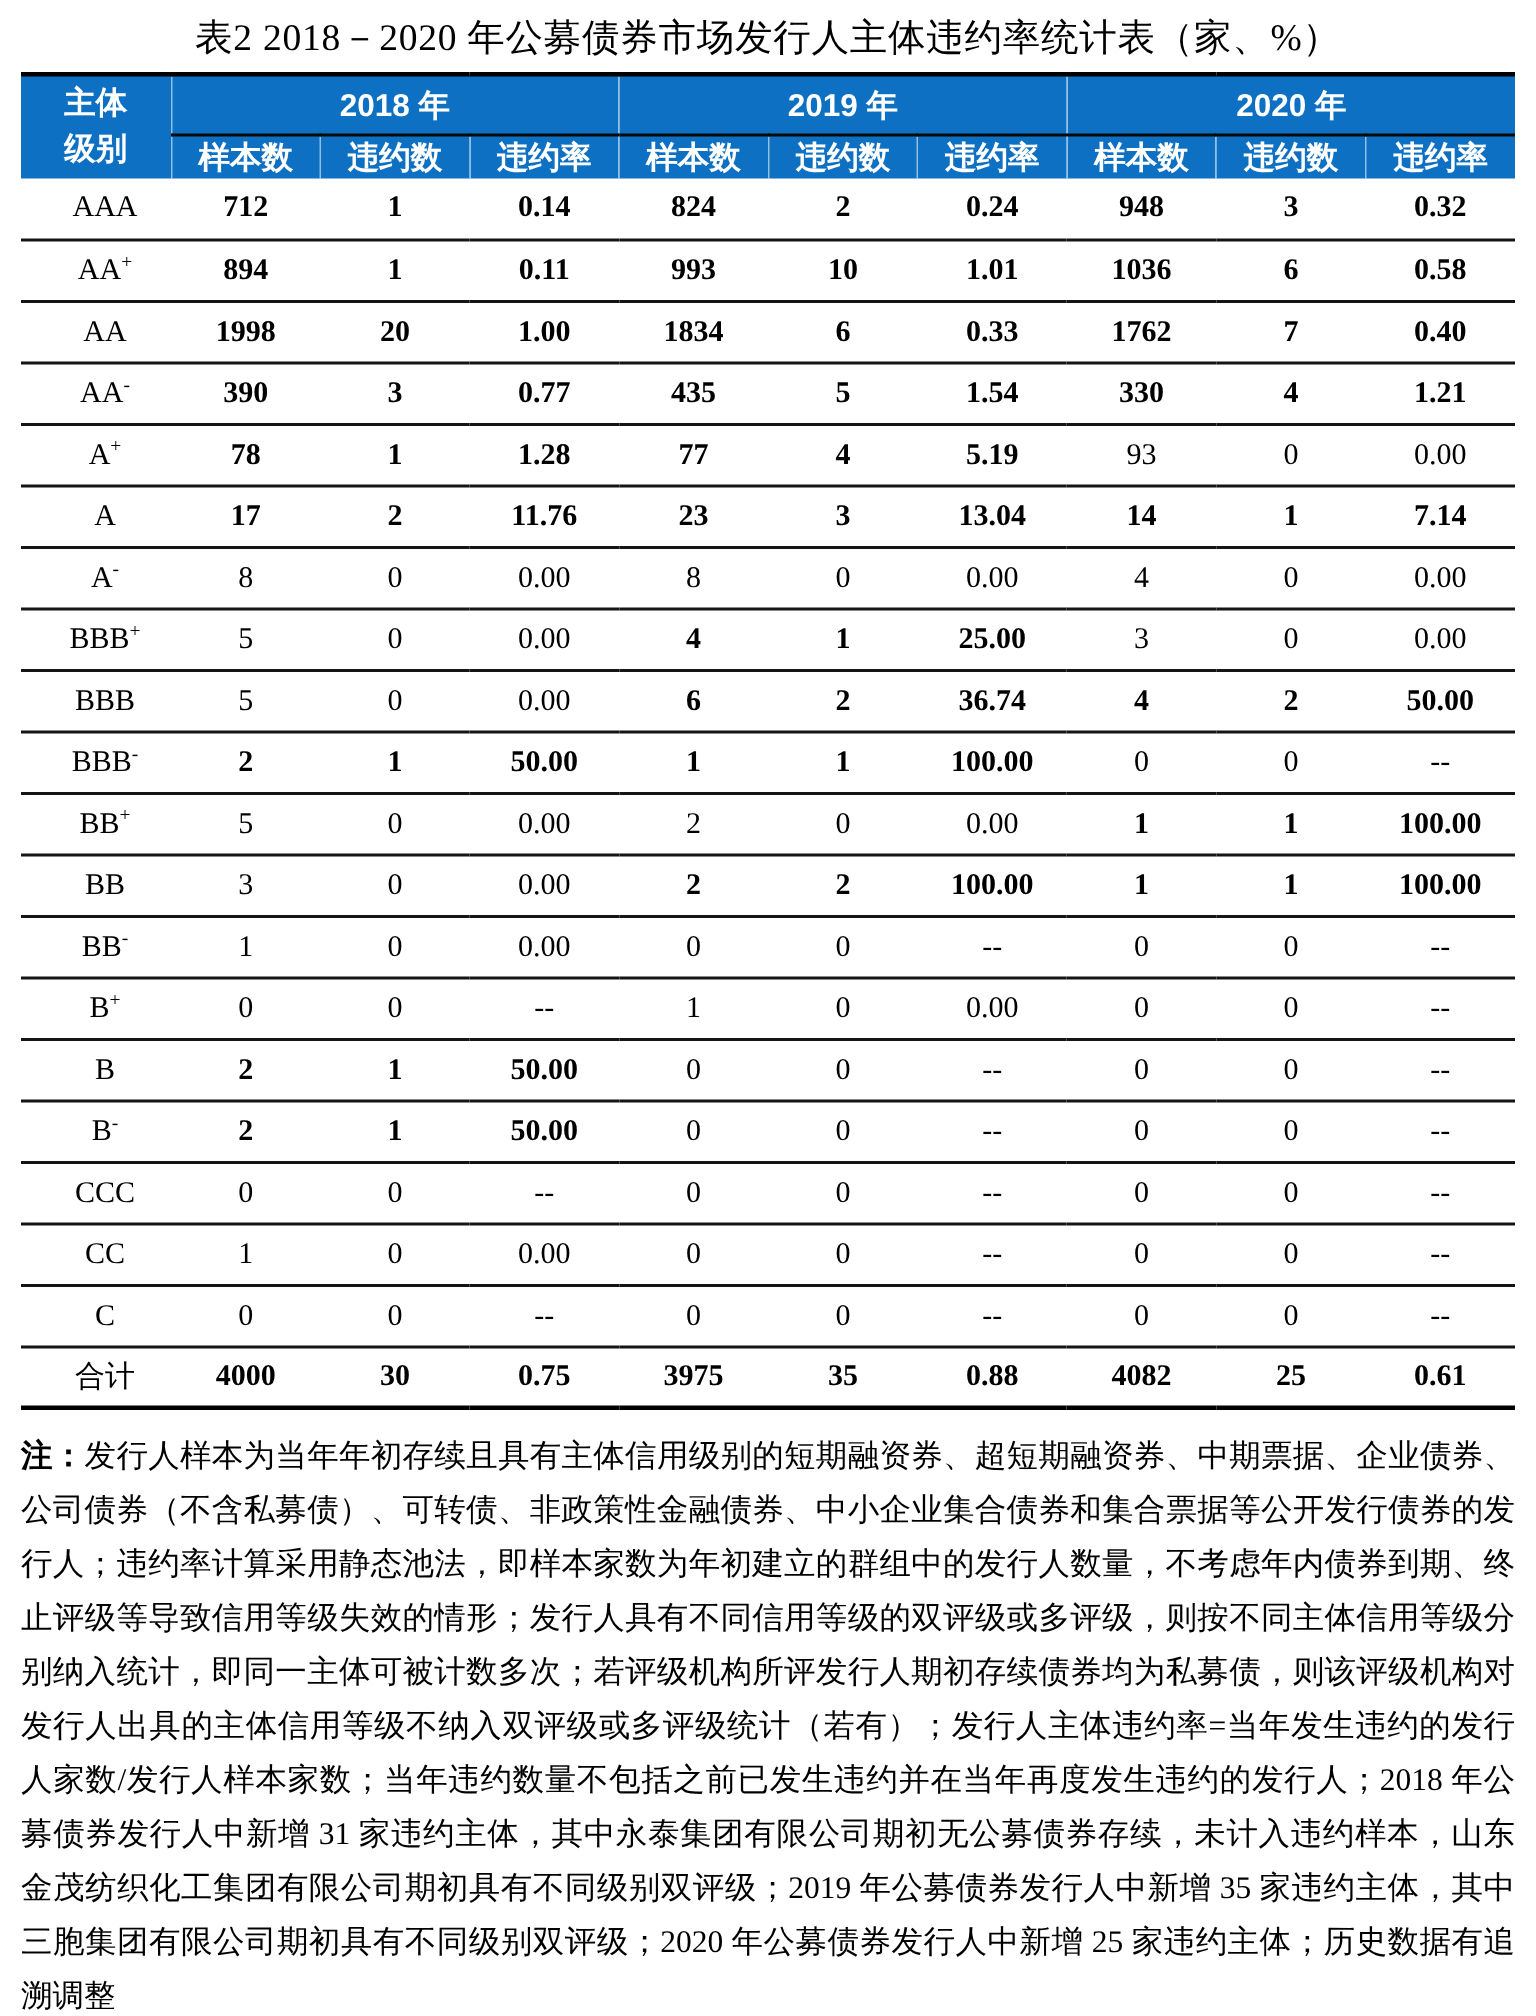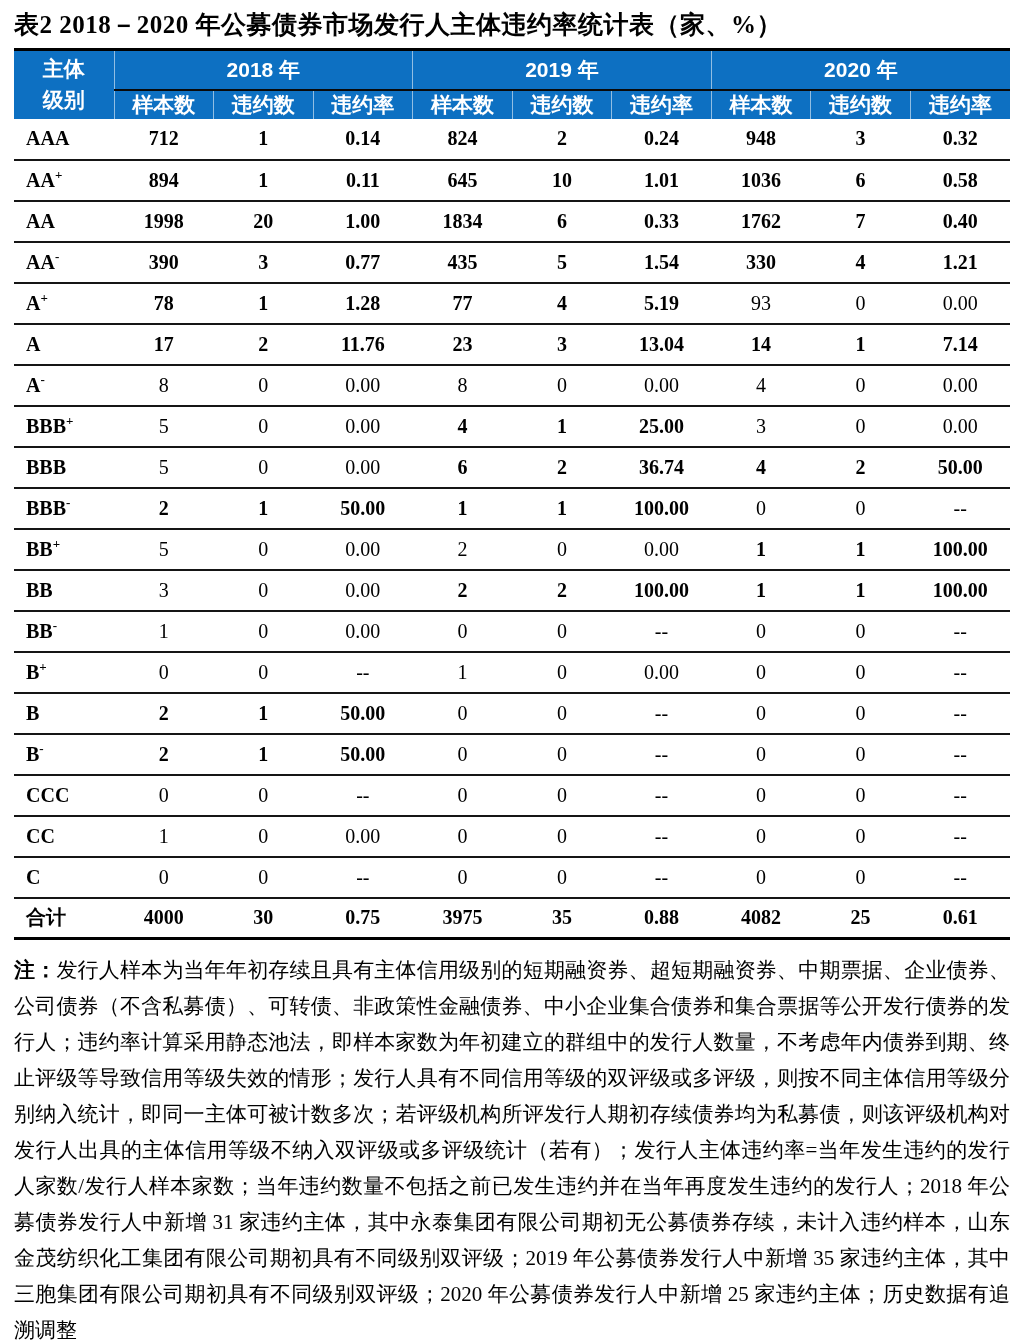--- a/index.html
+++ b/index.html
@@ -6,21 +6,22 @@
   * { box-sizing: border-box; }
   html, body { margin: 0; padding: 0; background: #ffffff; }
   body {
     width: 1024px;
     font-family: "Liberation Serif", "DejaVu Serif", serif;
     color: #000;
   }
   .page { padding: 4px 14px 10px 14px; }
 
   .title {
-    font-weight: bold;
+    text-align: center;
+    font-weight: normal;
     font-size: 25px;
     margin: 4px 0 7px 0;
     letter-spacing: 0.5px;
   }
 
   table.stats {
     width: 996px;
     table-layout: fixed;
     border-collapse: collapse;
     border-top: 3px solid #000;
@@ -44,21 +45,21 @@
 
   tbody td {
     height: 41px;
     border-bottom: 2px solid var(--line-dark);
     text-align: center;
     font-size: 20px;
     padding: 0;
     font-family: "Liberation Serif", "DejaVu Serif", serif;
   }
   tbody tr:last-child td { border-bottom: none; }
-  td.label { text-align: left; padding-left: 12px; font-weight: bold; }
+  td.label { text-align: center; padding-left: 12px; font-weight: normal; }
   td.num.bold { font-weight: bold; }
   td.label sup { font-size: 13px; line-height: 0; }
 
   .notes {
     width: 996px;
     margin: 12px 0 0 0;
     font-size: 21px;
     line-height: 36px;
     text-align: justify;
   }
@@ -122,21 +123,21 @@
           <td class="num bold">0.24</td>
           <td class="num bold">948</td>
           <td class="num bold">3</td>
           <td class="num bold">0.32</td>
         </tr>
         <tr>
           <td class="label">AA<sup>+</sup></td>
           <td class="num bold">894</td>
           <td class="num bold">1</td>
           <td class="num bold">0.11</td>
-          <td class="num bold">645</td>
+          <td class="num bold">993</td>
           <td class="num bold">10</td>
           <td class="num bold">1.01</td>
           <td class="num bold">1036</td>
           <td class="num bold">6</td>
           <td class="num bold">0.58</td>
         </tr>
         <tr>
           <td class="label">AA</td>
           <td class="num bold">1998</td>
           <td class="num bold">20</td>

